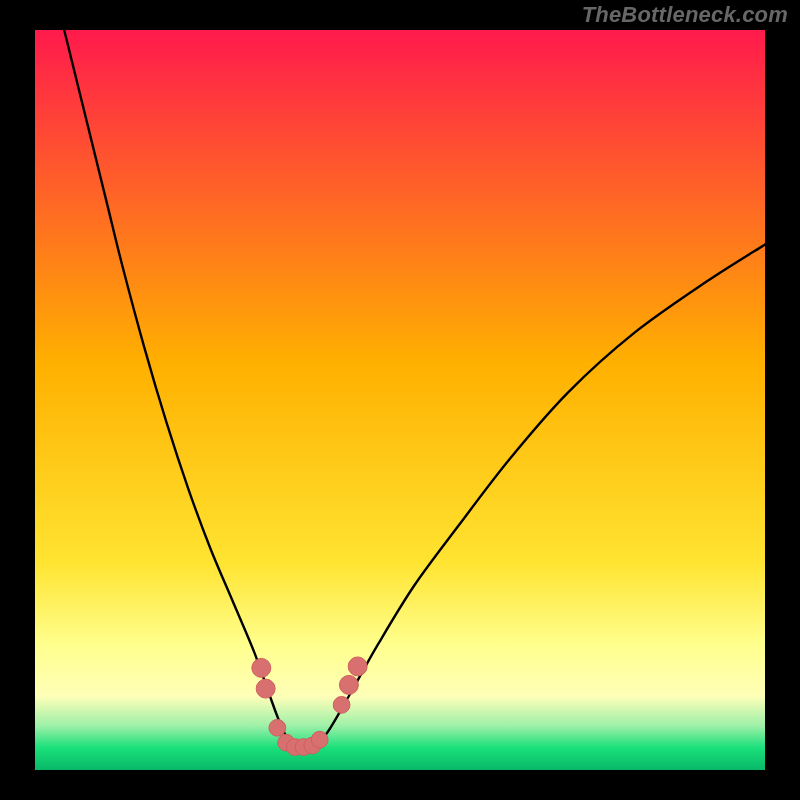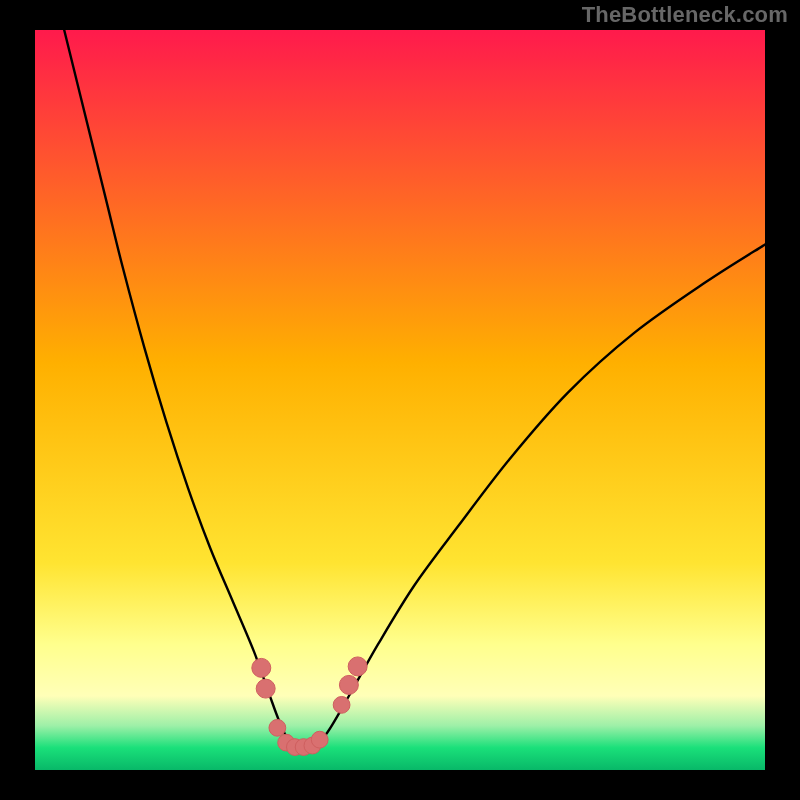--- a/index.html
+++ b/index.html
@@ -8,20 +8,21 @@
     width: 800px;
     height: 800px;
     background: #000;
     overflow: hidden;
   }
   .stage {
     position: relative;
     width: 800px;
     height: 800px;
     background: #000;
+    font-style: italic;
   }
   .watermark {
     position: absolute;
     top: 2px;
     right: 12px;
     font-family: Arial, Helvetica, sans-serif;
     font-size: 22px;
     font-weight: 600;
     color: #676767;
     letter-spacing: 0.2px;

